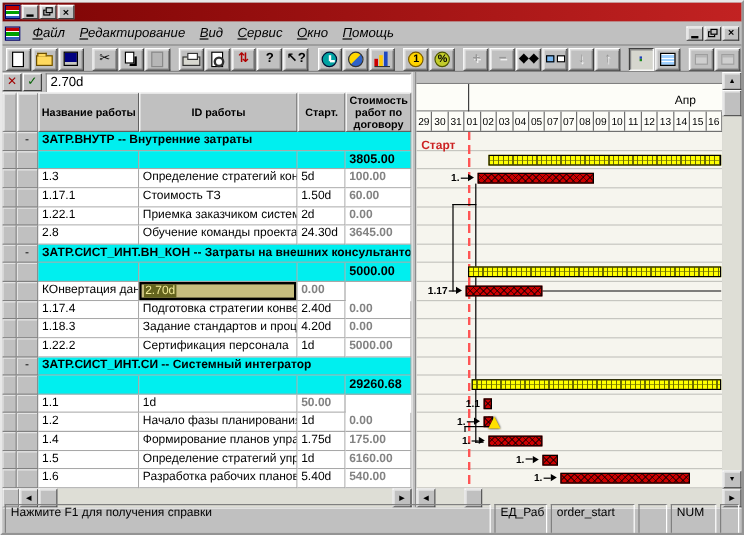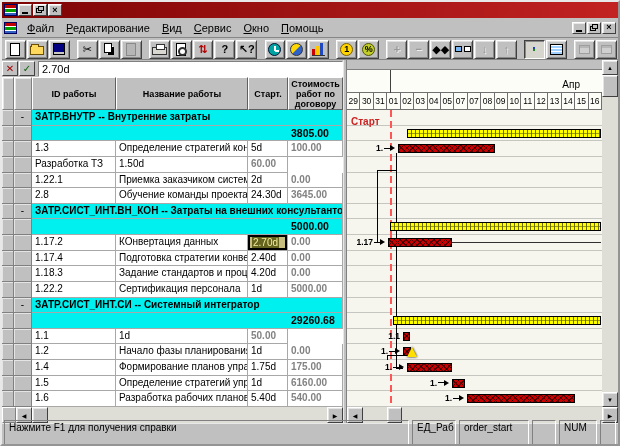--- a/index.html
+++ b/index.html
@@ -14,21 +14,21 @@
      background-image:linear-gradient(180deg,#c00000 0 3px,#fff 3px 4px,#00a000 4px 7px,#fff 7px 8px,#3060c0 8px 11px);}
   .winbtn{width:14px;height:12px;background:#c0c0c0;border:1px solid;border-color:#fff #404040 #404040 #fff;
      box-shadow:inset 1px 1px 0 #e8e8e8;margin-left:1px;display:flex;align-items:center;justify-content:center;
      font-size:9px;font-weight:bold;color:#000;line-height:1;}
   .g-min{width:6px;height:2px;background:#000;margin-top:6px;}
   .g-restore{position:relative;width:8px;height:8px;}
   .g-restore i{position:absolute;border:1px solid #000;background:#c0c0c0;width:6px;height:5px;}
   .g-restore i.b{left:0;top:2px;}.g-restore i.a{left:2px;top:0;}
   
   .menubar{position:absolute;left:0;top:16px;width:616px;height:20px;background:#c0c0c0;
-     border-bottom:1px solid #868686;display:flex;align-items:center;padding:0 2px;}
+     border-bottom:1px solid #868686;display:flex;align-items:center;padding:0 2px;font-style:italic;}
   .menu-item{font-size:11px;padding:2px 6px;color:#000;}
   .menu-items{display:flex;flex:1;align-items:center;}
   
   .toolbar{position:absolute;left:0;top:37px;width:616px;height:21px;background:#c0c0c0;
      display:flex;align-items:center;padding-left:3px;border-bottom:1px solid #868686;}
   .tb-btn{width:23px;height:19px;background:#c0c0c0;border:1px solid;border-color:#fff #404040 #404040 #fff;
      box-shadow:inset 1px 1px 0 #e0e0e0, inset -1px -1px 0 #888;margin-right:1px;
      display:flex;align-items:center;justify-content:center;overflow:hidden;}
   .tb-btn.pressed{border-color:#404040 #fff #fff #404040;box-shadow:inset 1px 1px 0 #888;background:#d6d6ce;}
   .tb-btn.disabled .tb-ic{color:#8a8a8a;text-shadow:1px 1px 0 #fff;filter:grayscale(1) opacity(.75);}
@@ -260,22 +260,22 @@
   <div class="editbar">
     <span class="eb-btn eb-x">✕</span>
     <span class="eb-btn eb-ok">✓</span>
     <input class="eb-input" value="2.70d" style="">
   </div>
 
   <div class="leftpane">
     <div class="thead">
       <div class="hcell stub"></div>
       <div class="hcell stub"></div>
+      <div class="hcell">Название работы</div>
       <div class="hcell">ID работы</div>
-      <div class="hcell">Название работы</div>
       <div class="hcell">Старт.</div>
       <div class="hcell">Стоимость работ по договору</div>
     </div>
     <div id="table-body">
         <div class="t-row">
           <div class="c stub"></div>
           <div class="c stub">-</div>
           <div class="c gcell">ЗАТР.ВНУТР -- Внутренние затраты</div>
         </div>
         <div class="t-row">
@@ -290,21 +290,22 @@
           <div class="c stub"></div>
           <div class="c stub"></div>
           <div class="c">1.3</div>
           <div class="c">Определение стратегий контоля и отч</div>
           <div class="c">5d</div>
           <div class="c cost">100.00</div>
         </div>
         <div class="t-row">
           <div class="c stub"></div>
           <div class="c stub"></div>
-          <div class="c">Разработка ТЗ</div>
+          <div class="c">1.17.1</div>
+          <div class="c">Стоимость ТЗ</div>
           <div class="c">1.50d</div>
           <div class="c cost">60.00</div>
         </div>
         <div class="t-row">
           <div class="c stub"></div>
           <div class="c stub"></div>
           <div class="c">1.22.1</div>
           <div class="c">Приемка заказчиком системы клиент</div>
           <div class="c">2d</div>
           <div class="c cost">0.00</div>
@@ -326,21 +327,20 @@
           <div class="c stub"></div>
           <div class="c stub"></div>
           <div class="c cyan"></div>
           <div class="c cyan"></div>
           <div class="c cyan"></div>
           <div class="c cyan summary-cost">5000.00</div>
         </div>
         <div class="t-row">
           <div class="c stub"></div>
           <div class="c stub"></div>
-          <div class="c">1.17.2</div>
           <div class="c">КОнвертация данных</div>
           <div class="c selcell">
             <span class="selchip"><b>2.70d</b></span>
           </div>
           <div class="c cost">0.00</div>
         </div>
         <div class="t-row">
           <div class="c stub"></div>
           <div class="c stub"></div>
           <div class="c">1.17.4</div>

